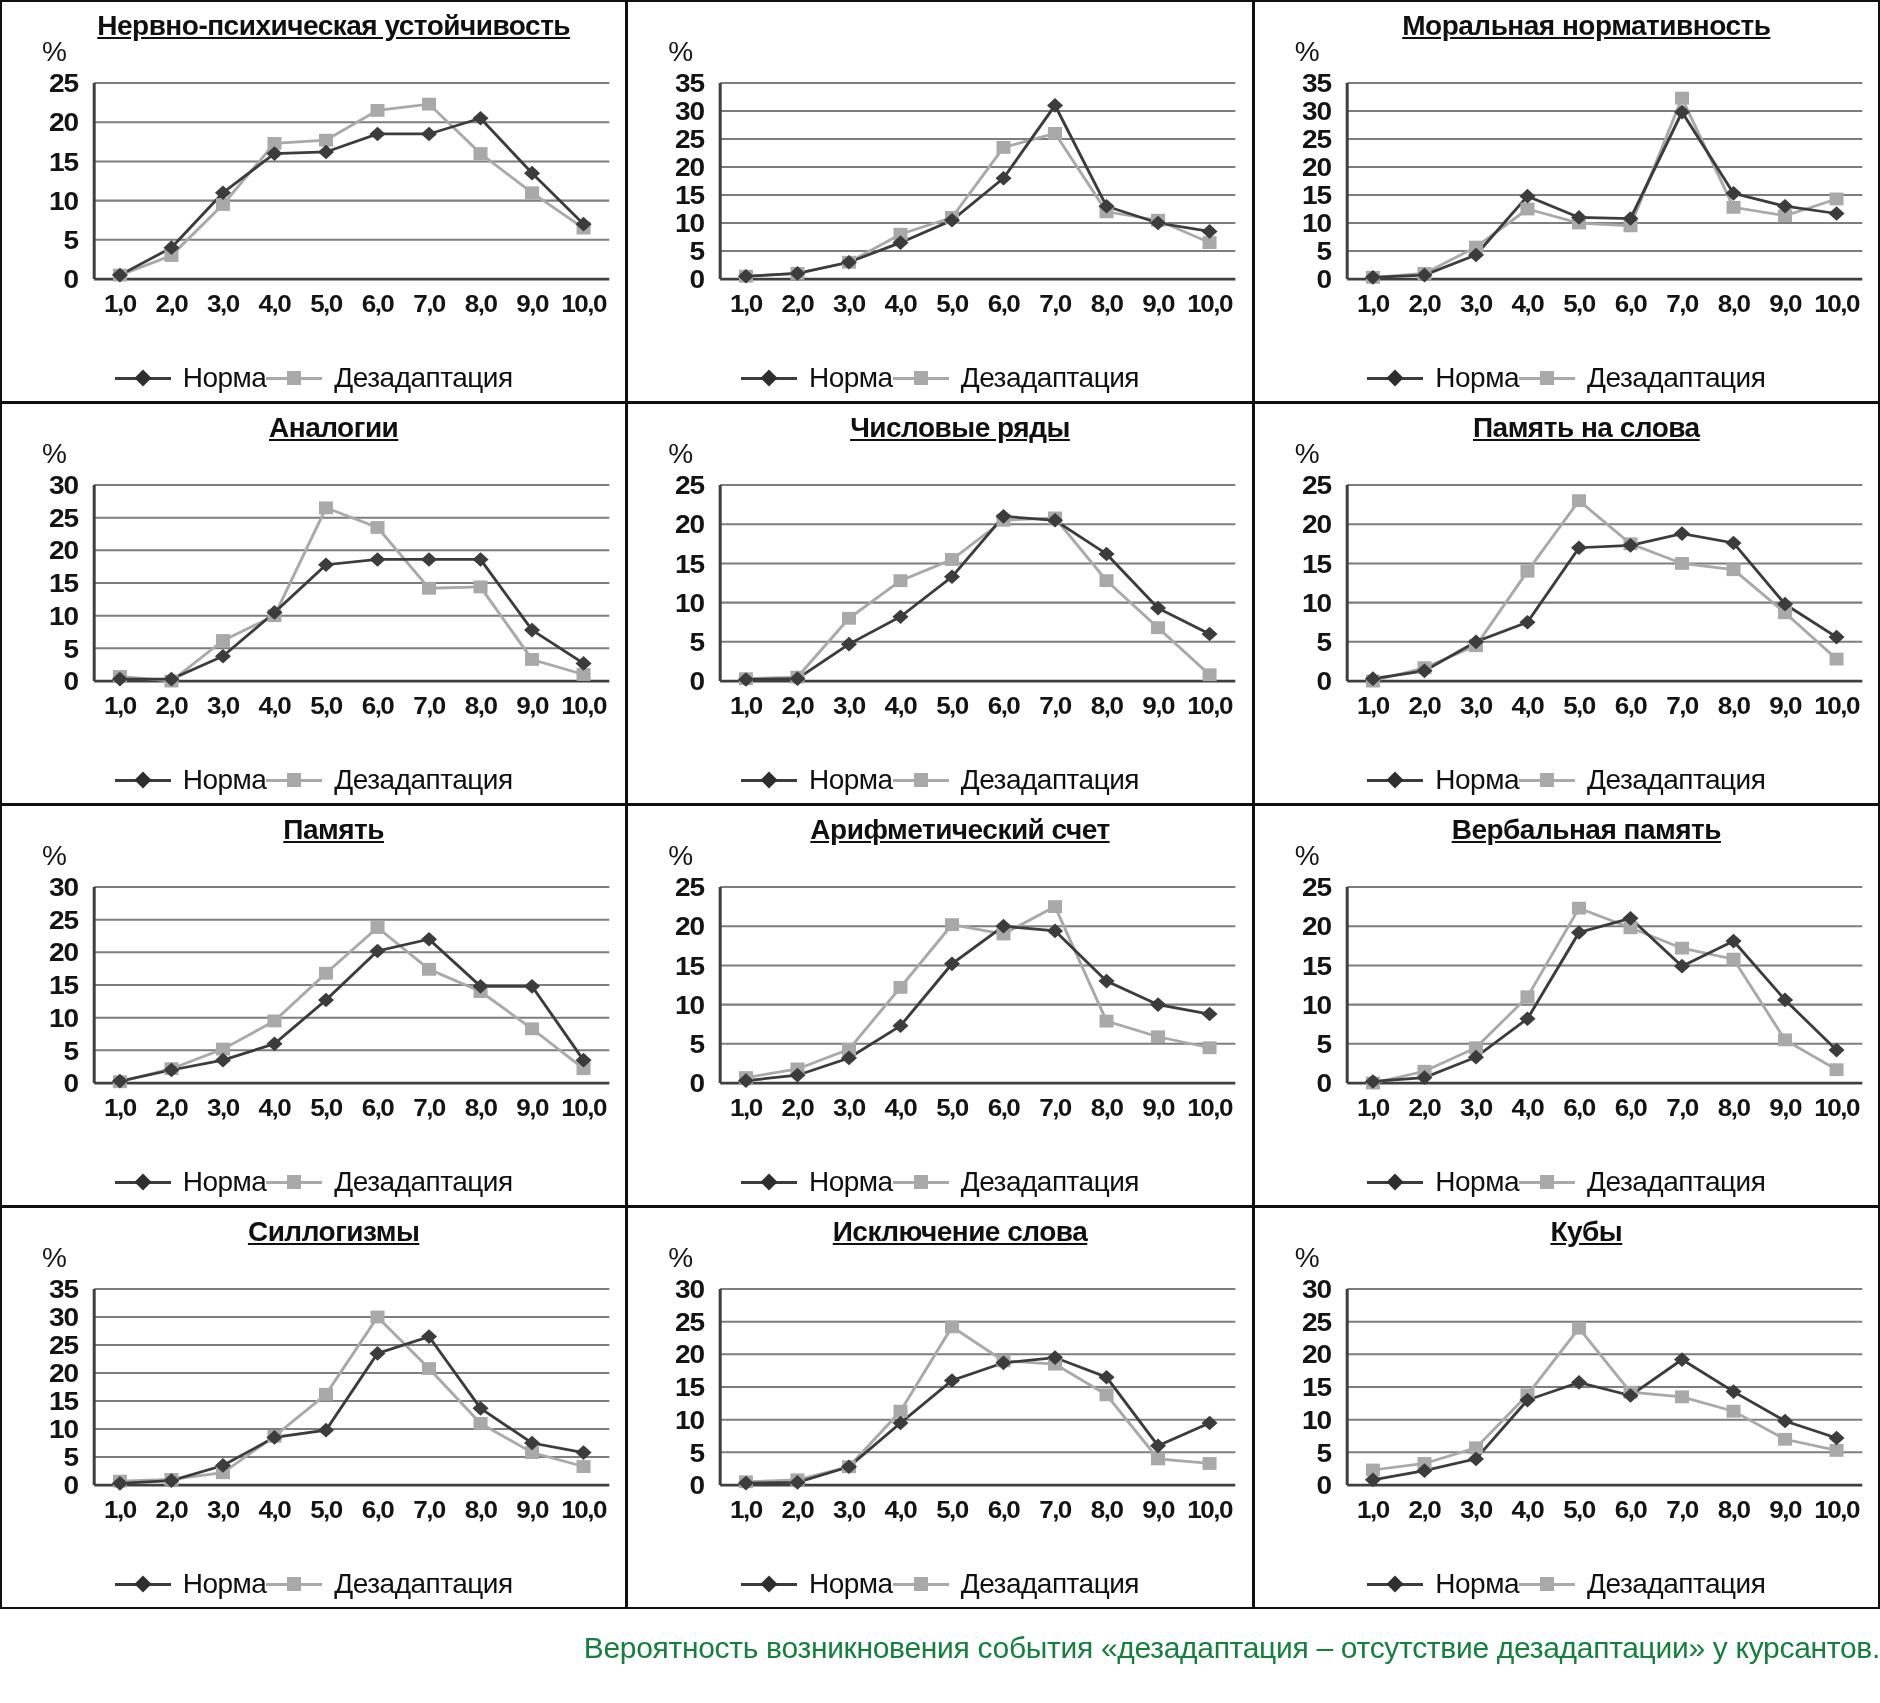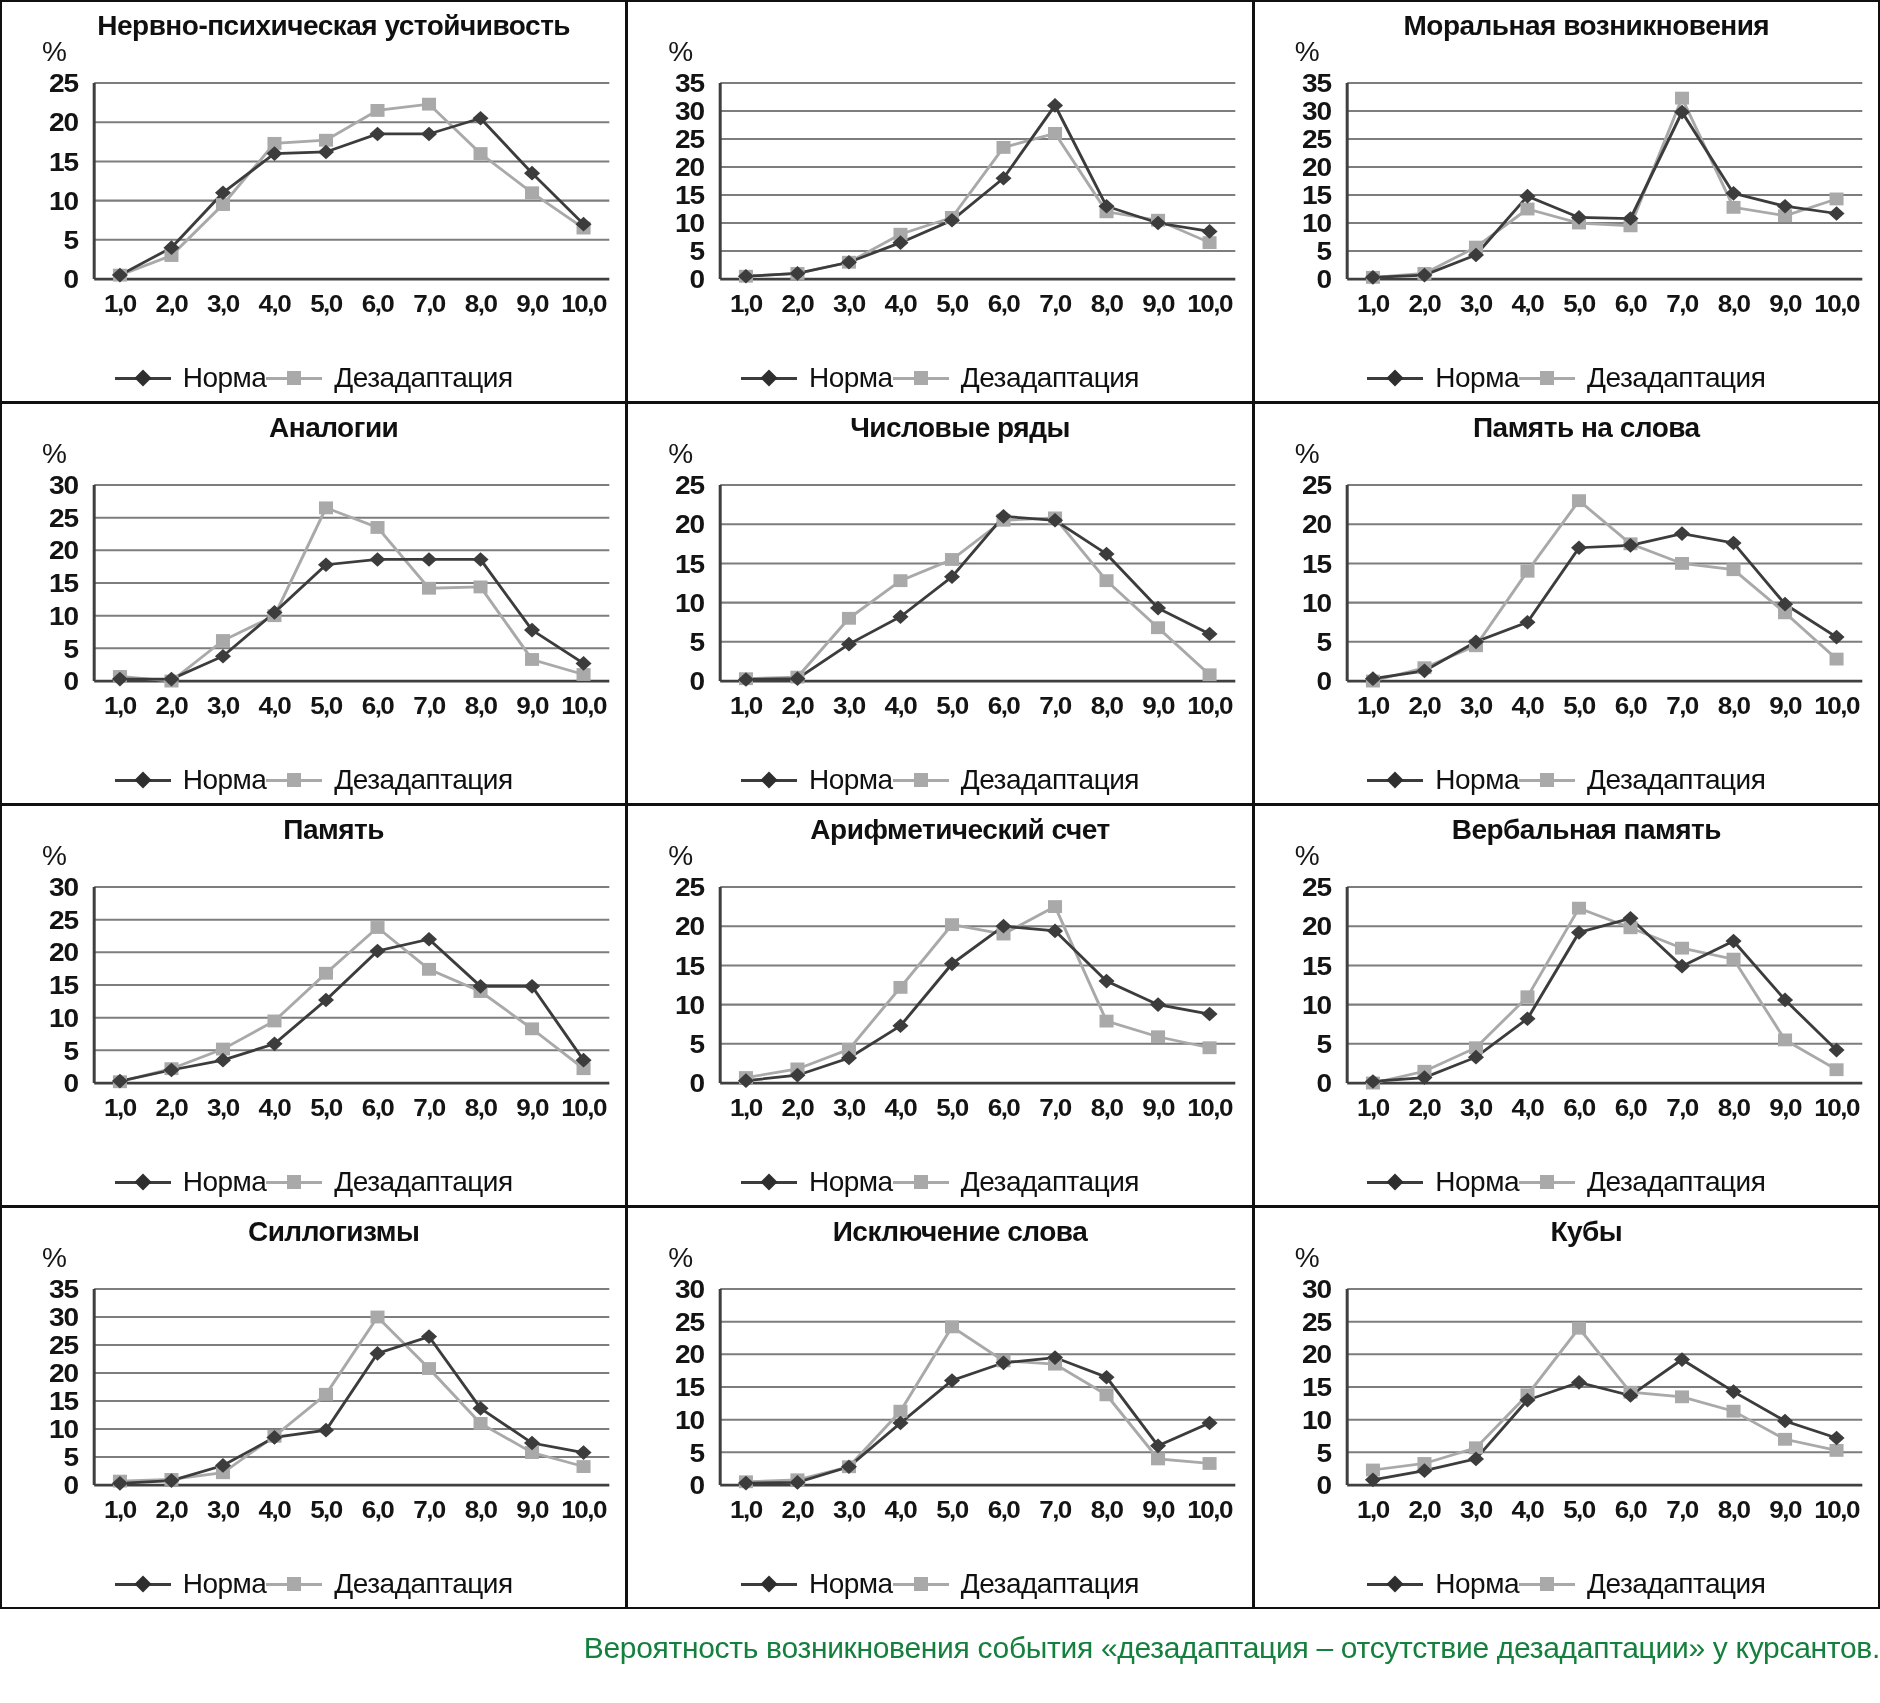--- a/index.html
+++ b/index.html
@@ -1,20 +1,20 @@
 <!DOCTYPE html>
 <html><head>
 <meta charset="utf-8">
 <style>
   html,body{margin:0;padding:0;background:#fff;}
   body{width:1880px;font-family:"Liberation Sans",sans-serif;-webkit-font-smoothing:antialiased;}
   .grid{display:grid;grid-template-columns:repeat(3,1fr);width:1880px;box-sizing:border-box;border:2px solid #101010;background:#101010;grid-gap:3px;}
   .cell{background:#fff;height:399px;position:relative;box-sizing:border-box;padding:4px 6px 0 6px;}
   .head{position:relative;height:40px;margin-top:4px;}
-  .title{text-align:center;font-size:28px;font-weight:700;color:#101010;letter-spacing:-0.5px;padding-left:40px;}
+  .title{text-align:center;font-size:28px;font-weight:700;color:#101010;letter-spacing:-0.5px;padding-left:40px;text-decoration:underline;}
   .unit{position:absolute;left:34px;top:26px;font-size:28px;font-weight:400;color:#161616;}
   svg.plot{display:block;width:100%;height:306px;}
   .yt{font:700 28px "Liberation Sans",sans-serif;fill:#141414;letter-spacing:-1px;}
   .xt{font:700 26px "Liberation Sans",sans-serif;fill:#141414;letter-spacing:-1.5px;}
   .legend{height:44px;display:flex;justify-content:center;align-items:center;margin-top:0px;}
   .lg{display:inline-flex;align-items:center;gap:12px;}
   .lg .lbl{font-size:28px;color:#101010;letter-spacing:-0.5px;}
   .mk{position:relative;width:56px;height:20px;display:inline-block;}
   .mk i{display:block;position:absolute;}
   .ln{left:0;top:8.5px;width:56px;height:3px;}
@@ -165,21 +165,21 @@
             <i class="ln d"></i>
             <i class="sq"></i>
           </span>
           <span class="lbl">Дезадаптация</span>
         </span>
       </div>
     </div>
     <div class="cell">
       <div class="head">
         <span class="unit">%</span>
-        <div class="title">Моральная возникновения</div>
+        <div class="title">Моральная нормативность</div>
       </div>
       <svg class="plot" xmlns="http://www.w3.org/2000/svg" viewBox="0 0 610 334" preserveAspectRatio="none">
         <line x1="86" x2="600" y1="250" y2="250" stroke="#3f3f3f" stroke-width="3"></line>
         <text class="yt" x="70" y="260" text-anchor="end">0</text>
         <line x1="86" x2="600" y1="219.42857142857142" y2="219.42857142857142" stroke="#7d7d7d" stroke-width="2.2"></line>
         <text class="yt" x="70" y="229.42857142857142" text-anchor="end">5</text>
         <line x1="86" x2="600" y1="188.85714285714286" y2="188.85714285714286" stroke="#7d7d7d" stroke-width="2.2"></line>
         <text class="yt" x="70" y="198.85714285714286" text-anchor="end">10</text>
         <line x1="86" x2="600" y1="158.28571428571428" y2="158.28571428571428" stroke="#7d7d7d" stroke-width="2.2"></line>
         <text class="yt" x="70" y="168.28571428571428" text-anchor="end">15</text>

